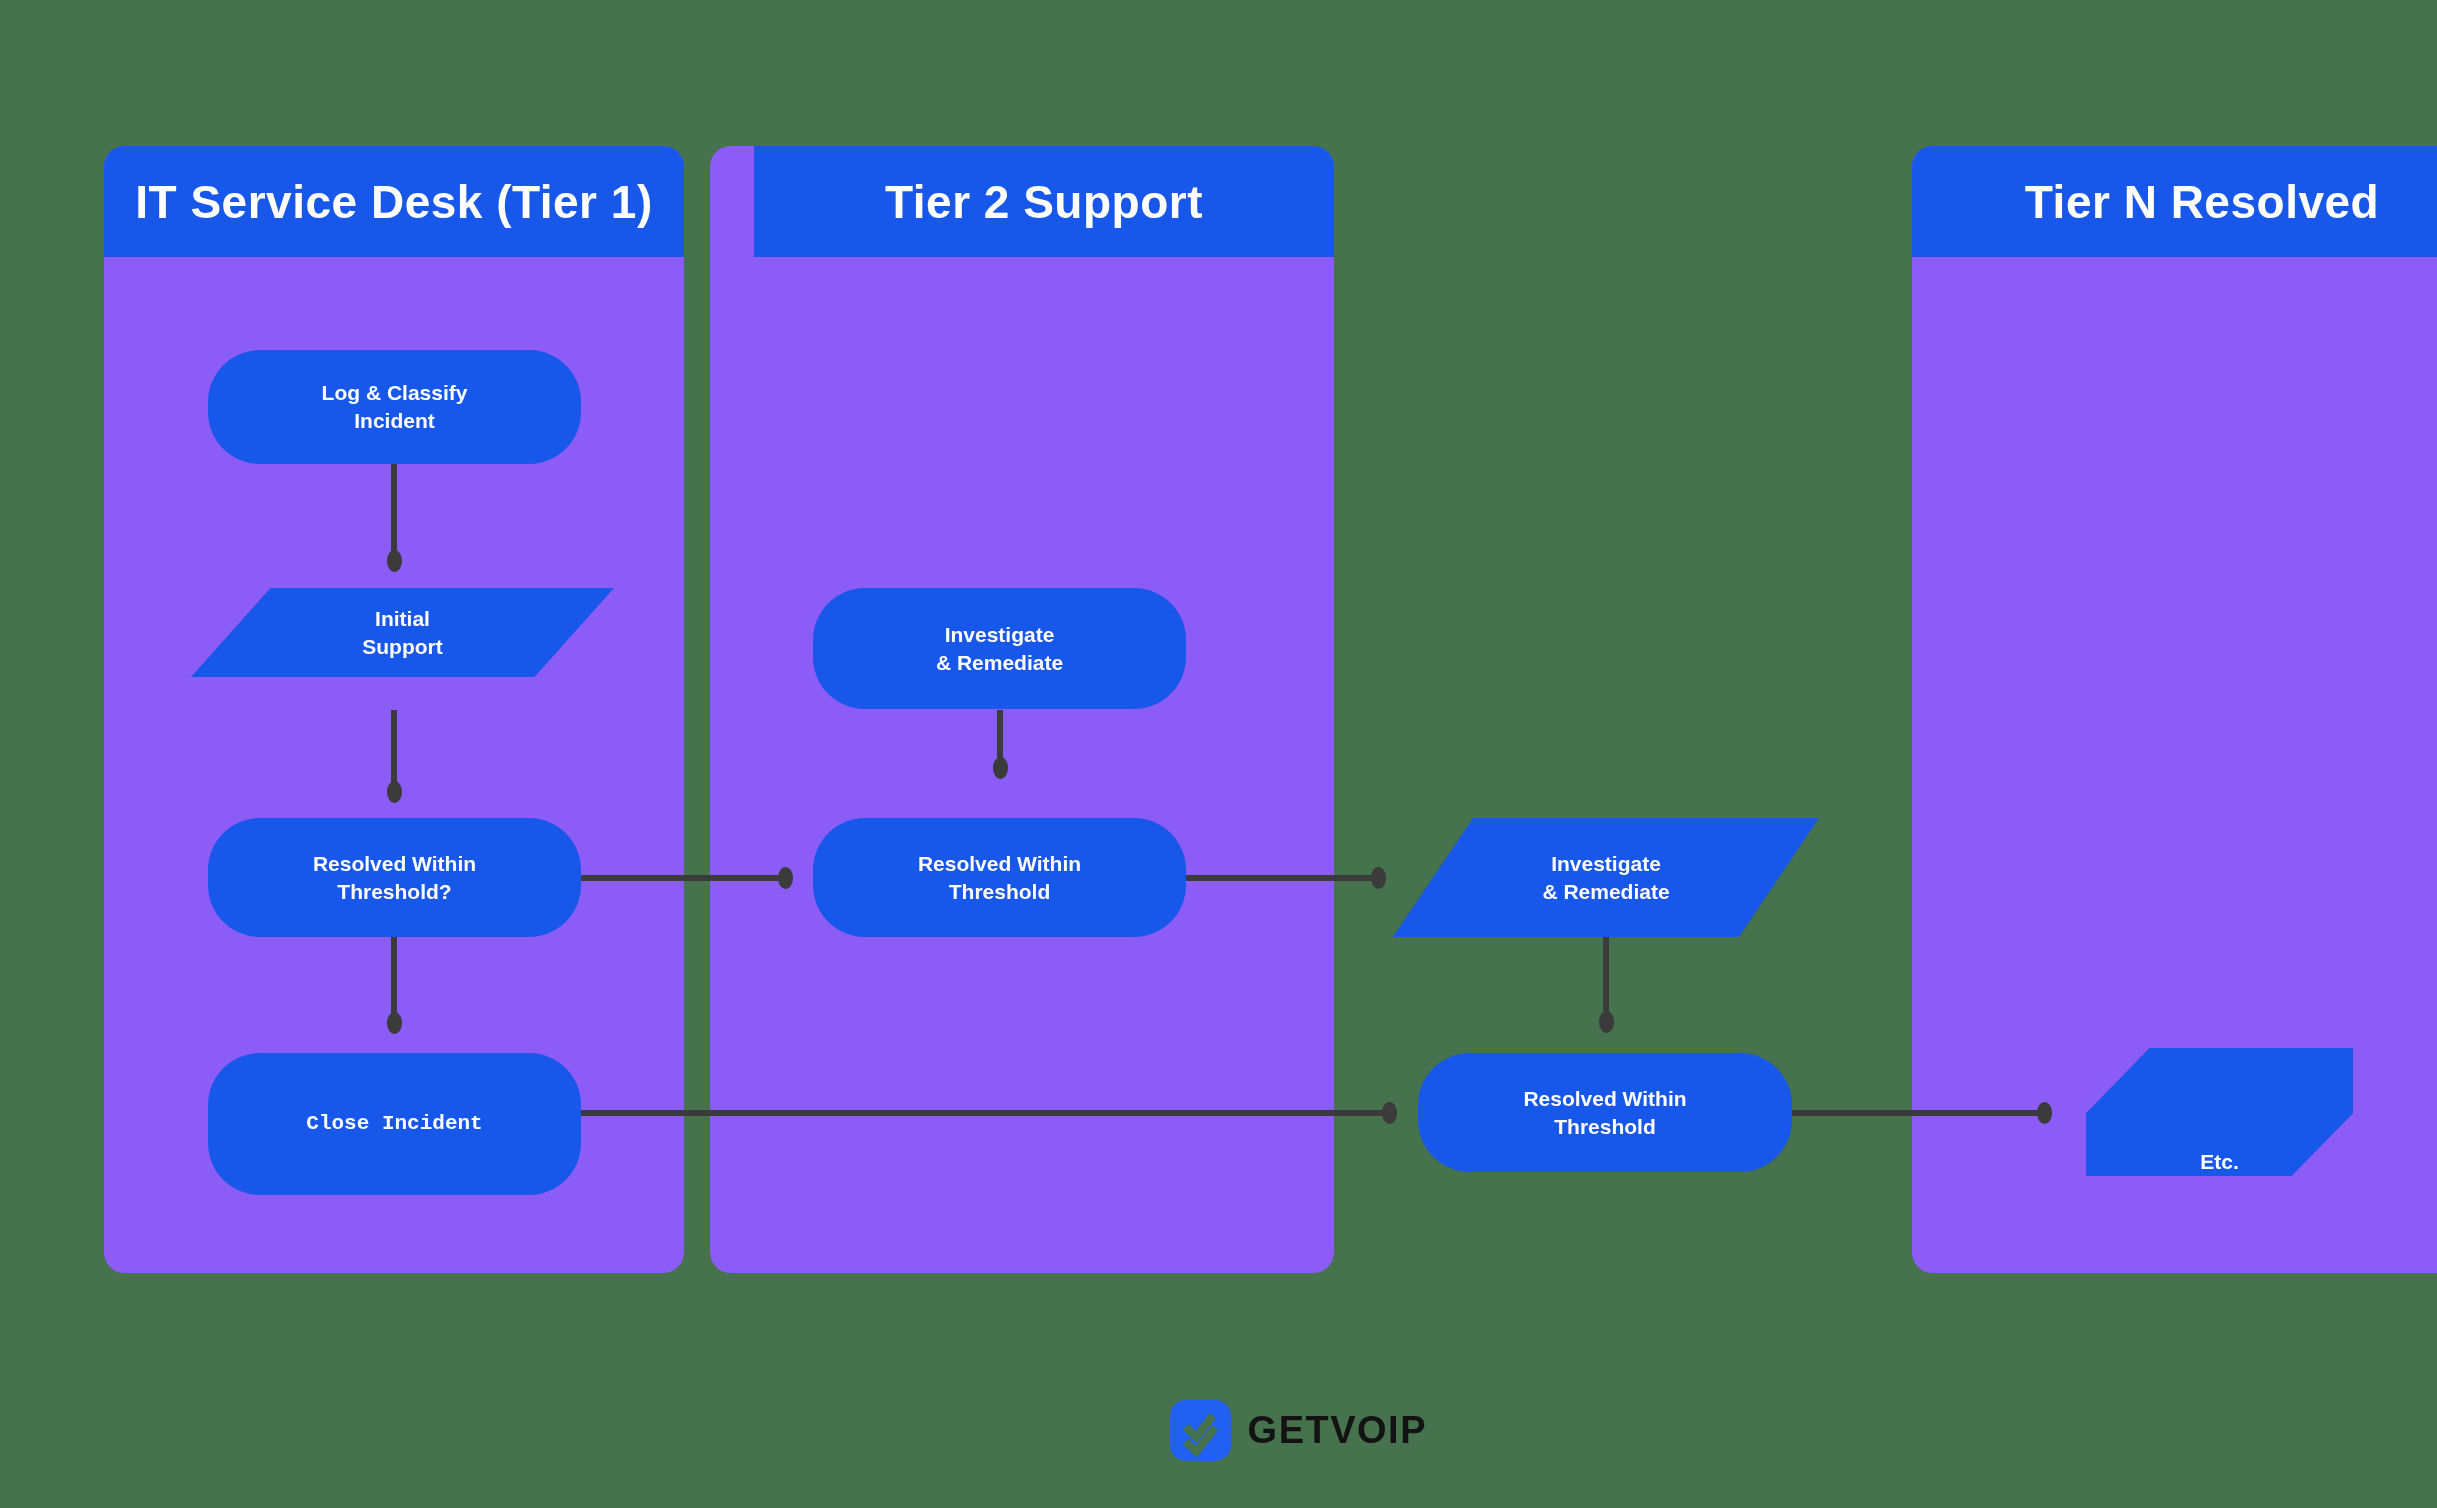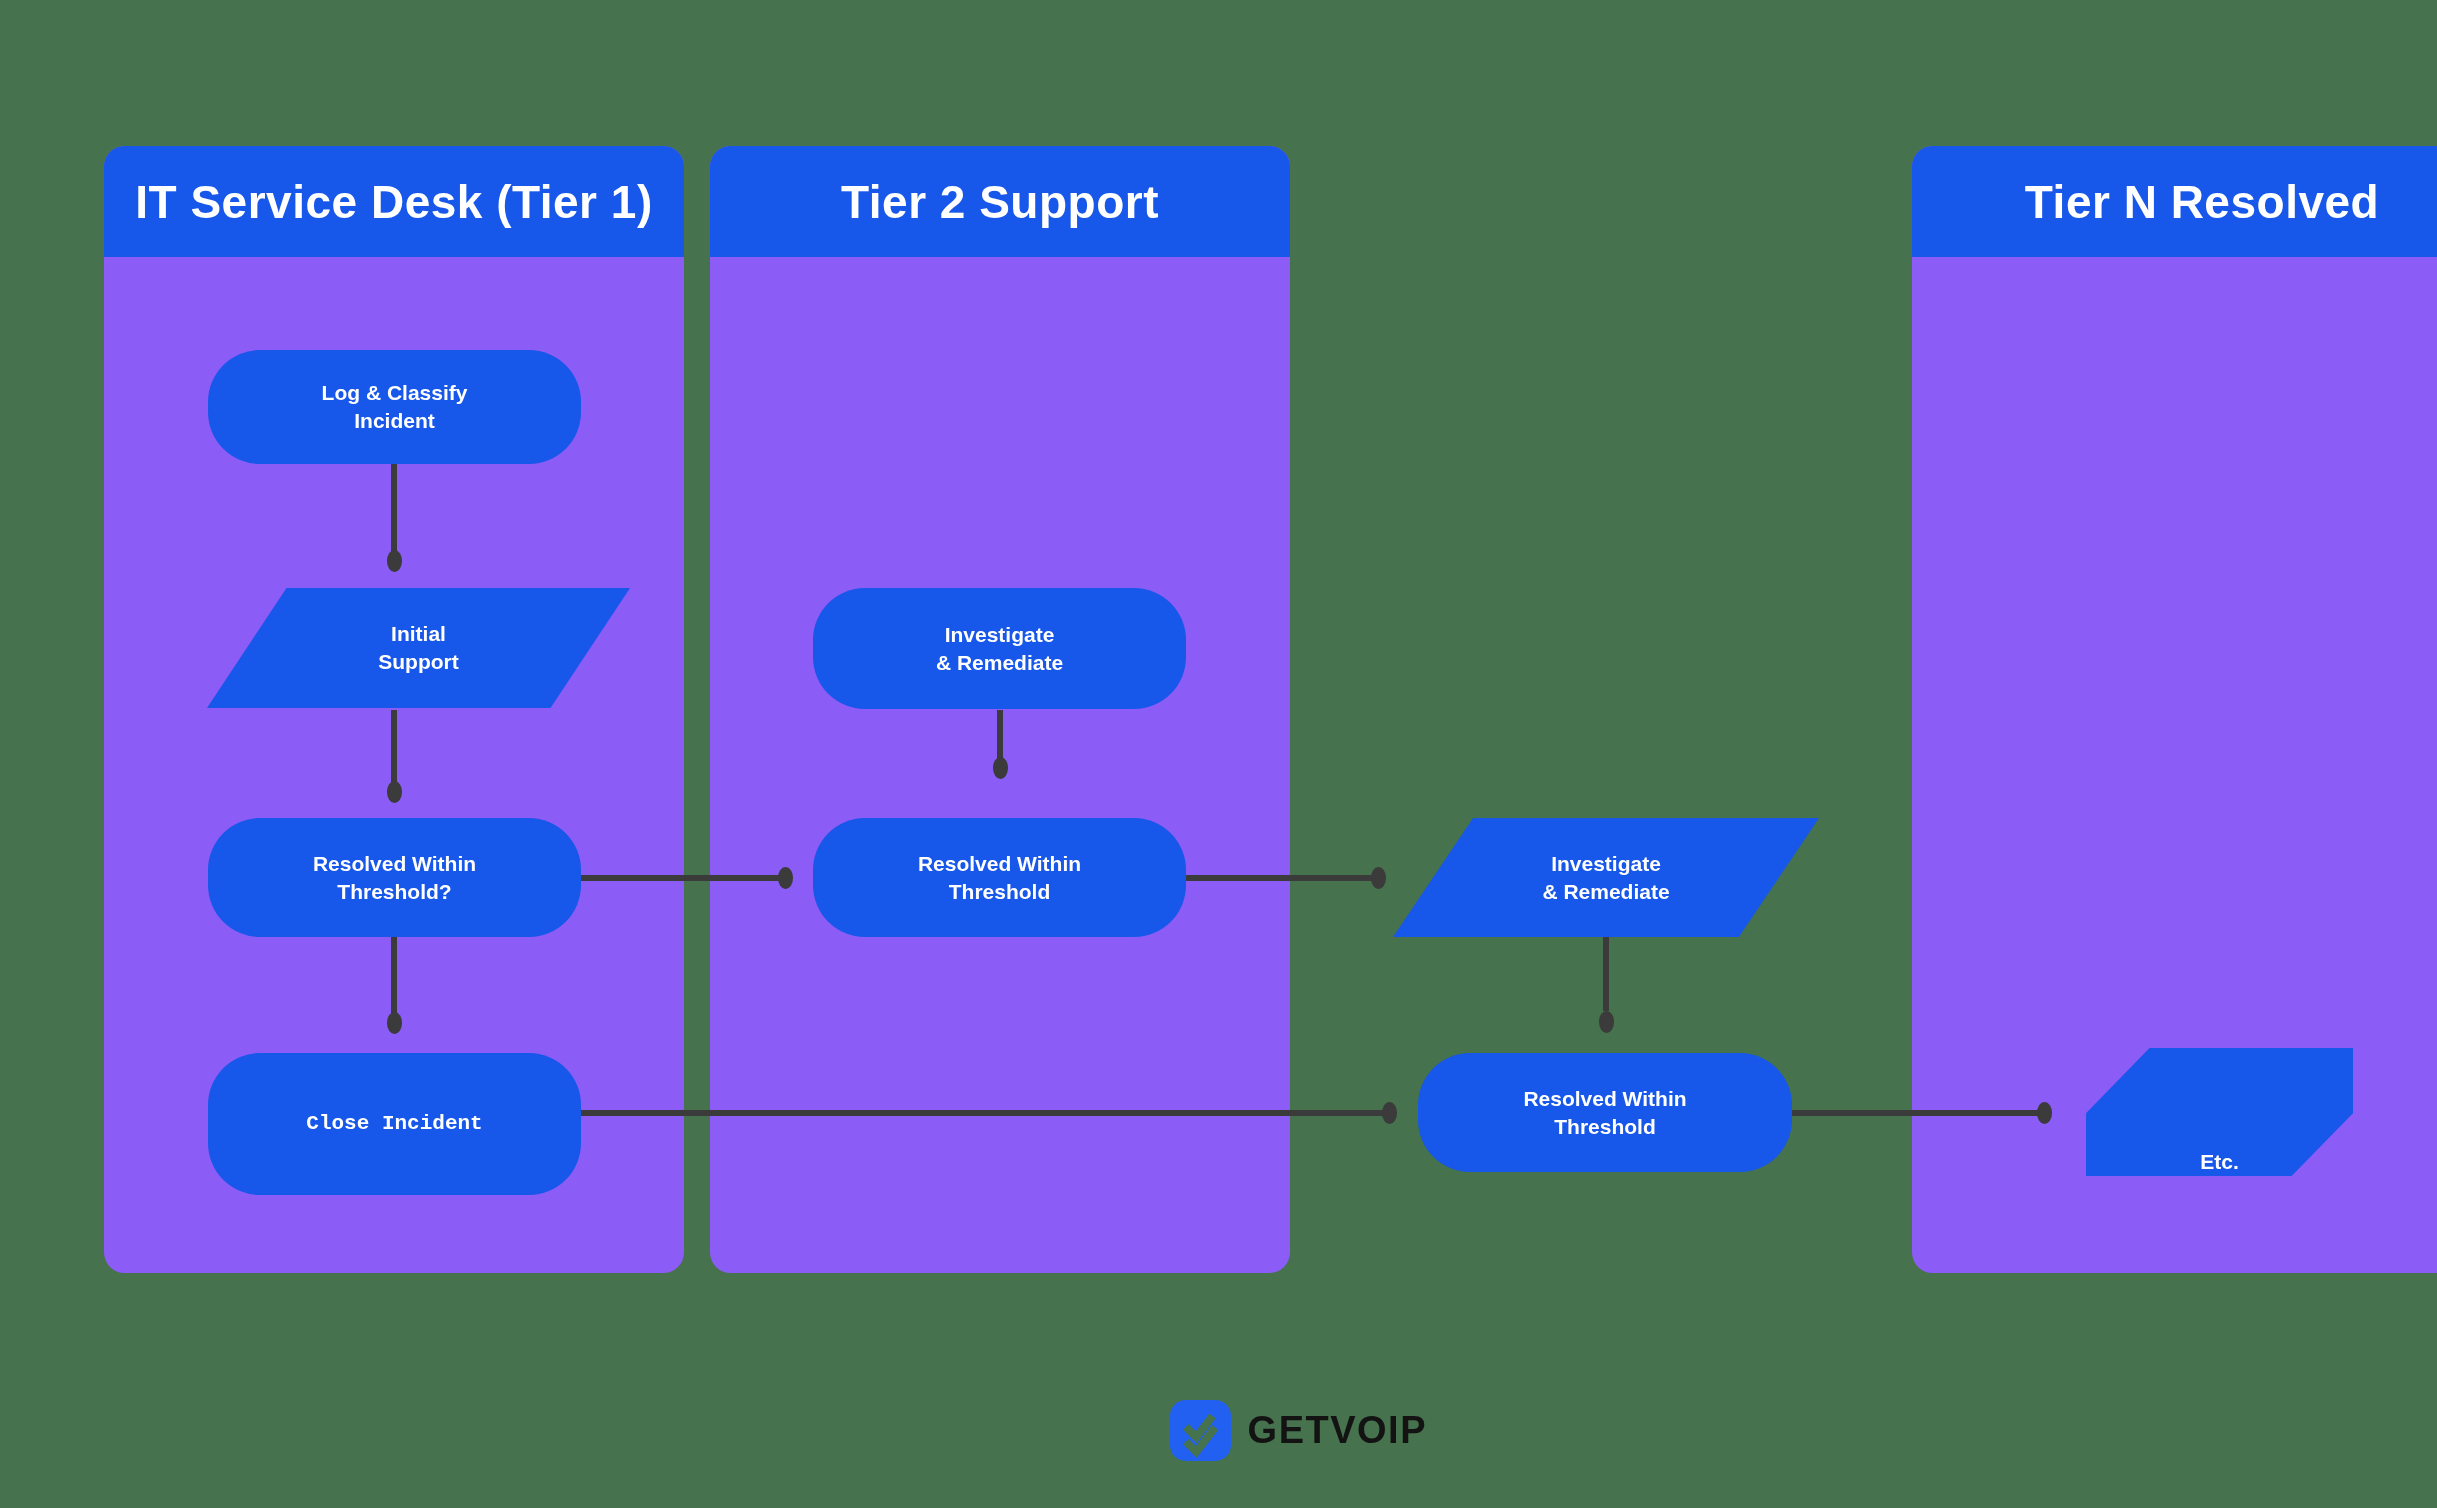--- a/index.html
+++ b/index.html
@@ -24,21 +24,21 @@
     position: absolute;
     top: 146px;
     width: 580px;
     height: 1127px;
     background: #8b5cf6;
     border-radius: 20.5px;
     overflow: hidden;
     z-index: 1;
   }
   .lane-1 { left: 104px; }
-  .lane-2 { left: 710px; }
+  .lane-2 { left: 710px; padding-left: 44px; }
   .lane-3 { left: 1310px; }
   .lane-4 { left: 1912px; }
   .lane-header {
     width: 100%;
     height: 111px;
     background: #1757E9;
     display: flex;
     align-items: center;
     justify-content: center;
     color: #FFFFFF;
@@ -66,21 +66,21 @@
   .parallelogram {
     border-radius: 0;
     clip-path: polygon(18.8% 0, 100% 0, 81.2% 100%, 0 100%);
   }
   .card-shape {
     border-radius: 0;
     clip-path: polygon(23.8% 0, 100% 0, 100% 51%, 77% 100%, 0 100%, 0 51%);
   }
 
   .node-log-classify      { left: 208px;  top: 350px;  width: 373px; height: 114px; }
-  .node-initial-support   { left: 207px;  top: 588px; width: 423px; height: 120px; }
+  .node-initial-support   { left: 191px;  top: 588px; width: 423px; height: 89px; }
   .node-resolved-tier1    { left: 208px;  top: 818px; width: 373px; height: 119px; }
   .node-close-incident    { left: 208px;  top: 1053px; width: 373px; height: 142px; font-family: Liberation Mono, monospace; }
   .node-investigate-tier2 { left: 813px; top: 588px; width: 373px; height: 121px; }
   .node-resolved-tier2    { left: 813px; top: 818px; width: 373px; height: 119px; }
   .node-investigate-tier3 { left: 1393px; top: 818px; width: 426px; height: 119px; }
   .node-resolved-tier3    { left: 1418px; top: 1053px; width: 374px; height: 119px; }
   .node-etc               { left: 2086px; top: 1048px; width: 267px; height: 128px; align-items: flex-end; }
 
   
   .edge {

